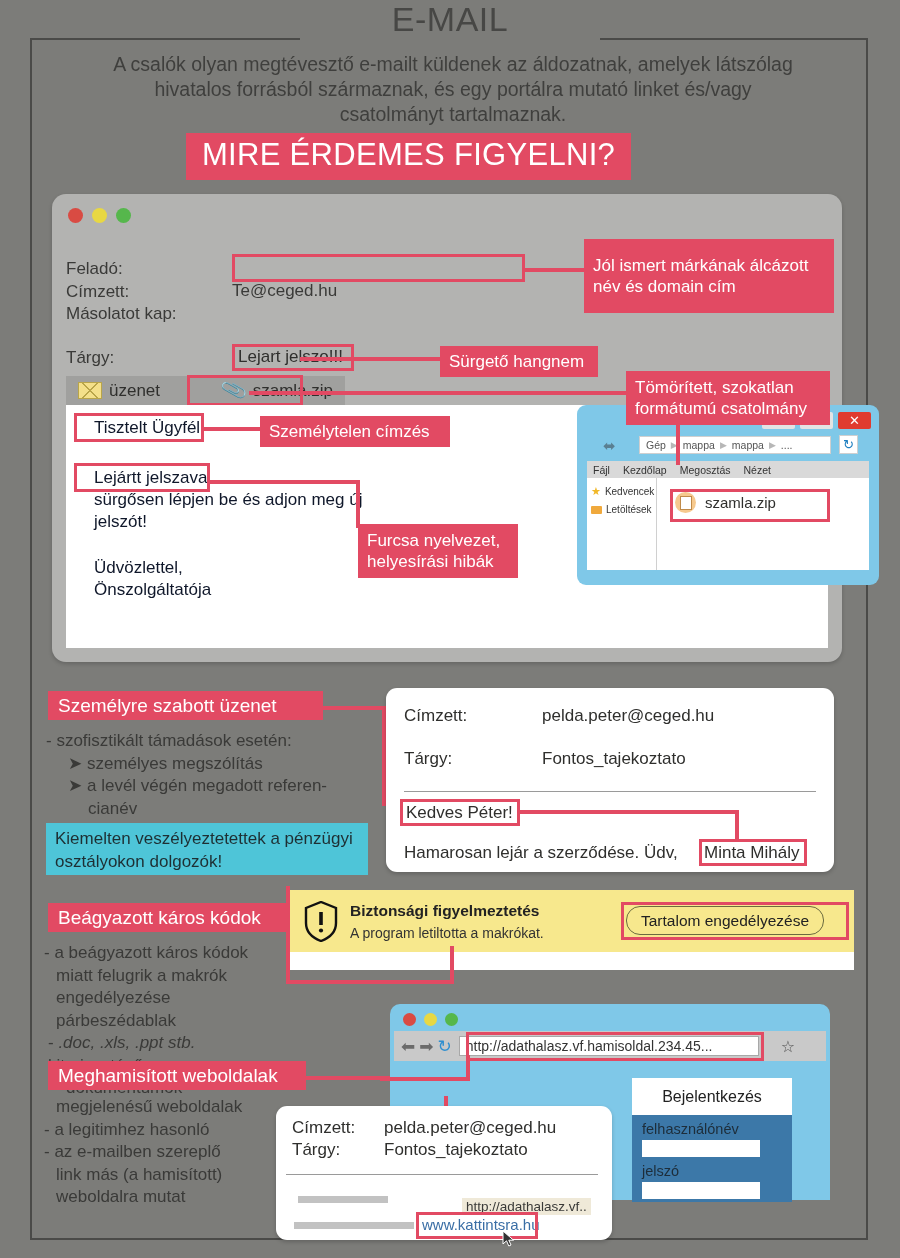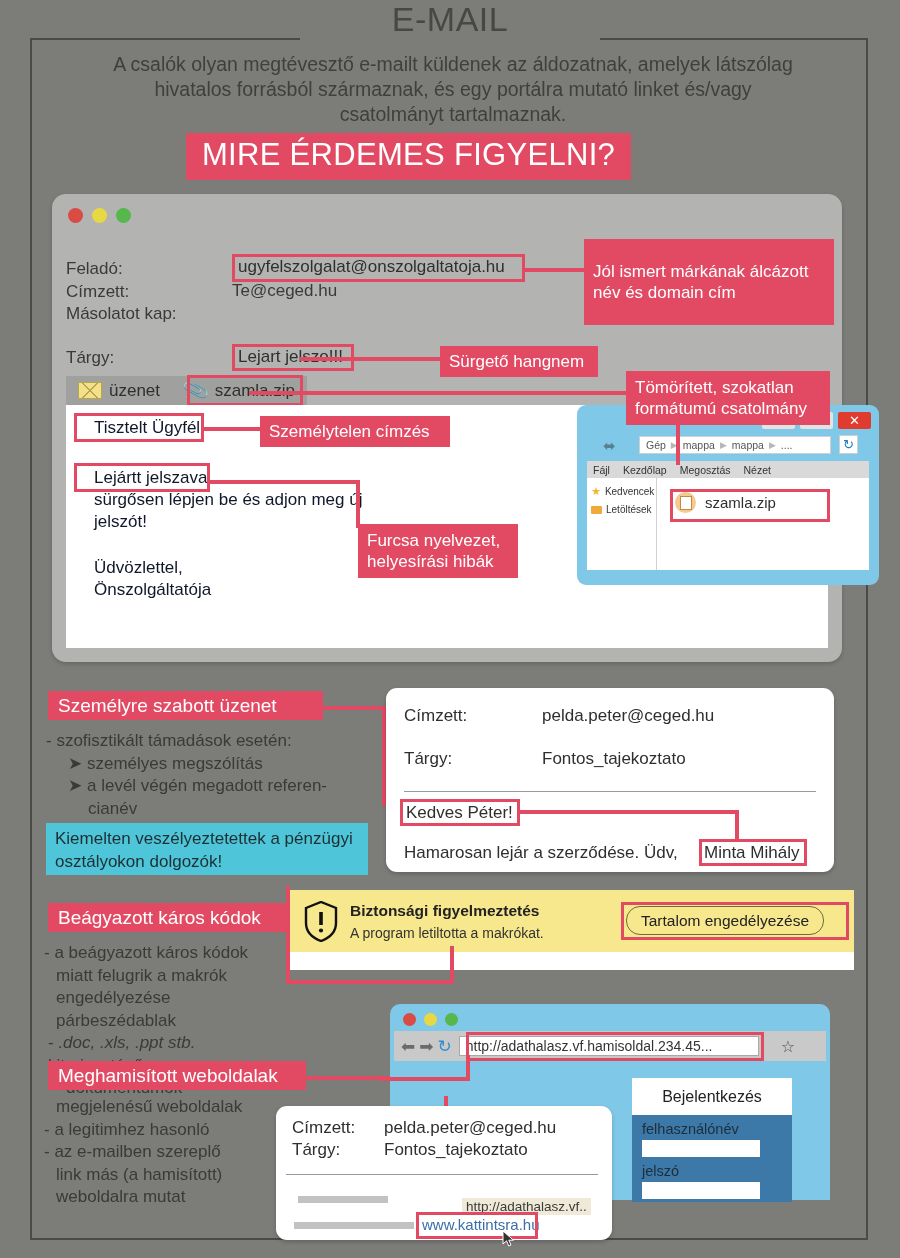--- a/index.html
+++ b/index.html
@@ -52,21 +52,21 @@
     position:absolute;border:3px solid #e24a63;box-sizing:border-box;
   }
   .redbox{
     position:absolute;background:#e24a63;color:#fff;box-sizing:border-box;
     font-size:17px;line-height:21px;
   }
   .redline{position:absolute;background:#e24a63;}
 
   .tabs{
     position:absolute;left:14px;top:182px;height:29px;
-    background:#a0a09e;display:flex;align-items:center;
+    background:#a0a09e;display:flex;align-items:center;gap:38px;
   }
   .tab{display:flex;align-items:center;gap:7px;font-size:17px;color:#2f2f2d;padding:0 12px;height:29px;}
   .tab.sel{background:#a0a09e;}
   .env{width:22px;height:15px;background:#f4e08a;border:1.5px solid #b9a54a;position:relative;}
   .env:after{content:"";position:absolute;left:0;top:0;width:100%;height:100%;
     background:linear-gradient(135deg,transparent 46%,#b9a54a 46%,#b9a54a 52%,transparent 52%),
                linear-gradient(45deg,transparent 46%,#b9a54a 46%,#b9a54a 52%,transparent 52%);}
   .clip{font-size:19px;color:#d8c45e;transform:rotate(-20deg);}
 
   .mailbody{
@@ -166,21 +166,20 @@
 
   <div class="hdr-labels">
     <div>Feladó:</div>
     <div>Címzett:</div>
     <div>Másolatot kap:</div>
   </div>
   <div class="hdr-to">Te@ceged.hu</div>
   <div class="hdr-subject-label">Tárgy:</div>
 
   <div class="mark" style="left:180px;top:60px;width:293px;height:28px;background:#b3b3b1;"></div>
-  <div style="position:absolute;left:186px;top:63px;font-size:17px;color:#2f2f2d;">ugyfelszolgalat@onszolgaltatoja.hu</div>
 
   <div class="mark" style="left:180px;top:150px;width:122px;height:27px;background:#b3b3b1;"></div>
   <div style="position:absolute;left:186px;top:153px;font-size:17px;color:#2f2f2d;">Lejart jelszo!!!</div>
 
   <div class="tabs">
     <div class="tab sel">
       <span class="env"></span>
       <span>üzenet</span>
     </div>
     <div class="tab">
@@ -242,21 +241,21 @@
               </span>
             <span>szamla.zip</span>
           </div>
           <div class="mark" style="left:13px;top:11px;width:160px;height:33px;"></div>
         </div>
       </div>
     </div>
   </div>
 </div>
 
-<div class="redbox" style="left:584px;top:239px;width:250px;padding:22px 9px;">Jól ismert márkának álcázott név és domain cím</div>
+<div class="redbox" style="left:584px;top:239px;width:250px;padding:16px 9px;">Jól ismert márkának álcázott név és domain cím</div>
 <div class="redline" style="left:523px;top:268px;width:64px;height:4px;"></div>
 
 <div class="redbox" style="left:440px;top:346px;width:158px;padding:5px 9px;">Sürgető hangnem</div>
 <div class="redline" style="left:300px;top:357px;width:143px;height:4px;"></div>
 
 <div class="redbox" style="left:626px;top:371px;width:204px;padding:6px 9px;">Tömörített, szokatlan formátumú csatolmány</div>
 <div class="redline" style="left:249px;top:391px;width:380px;height:4px;"></div>
 
 <div class="redbox" style="left:260px;top:416px;width:190px;padding:5px 9px;">Személytelen címzés</div>
 <div class="redline" style="left:202px;top:427px;width:60px;height:4px;"></div>

